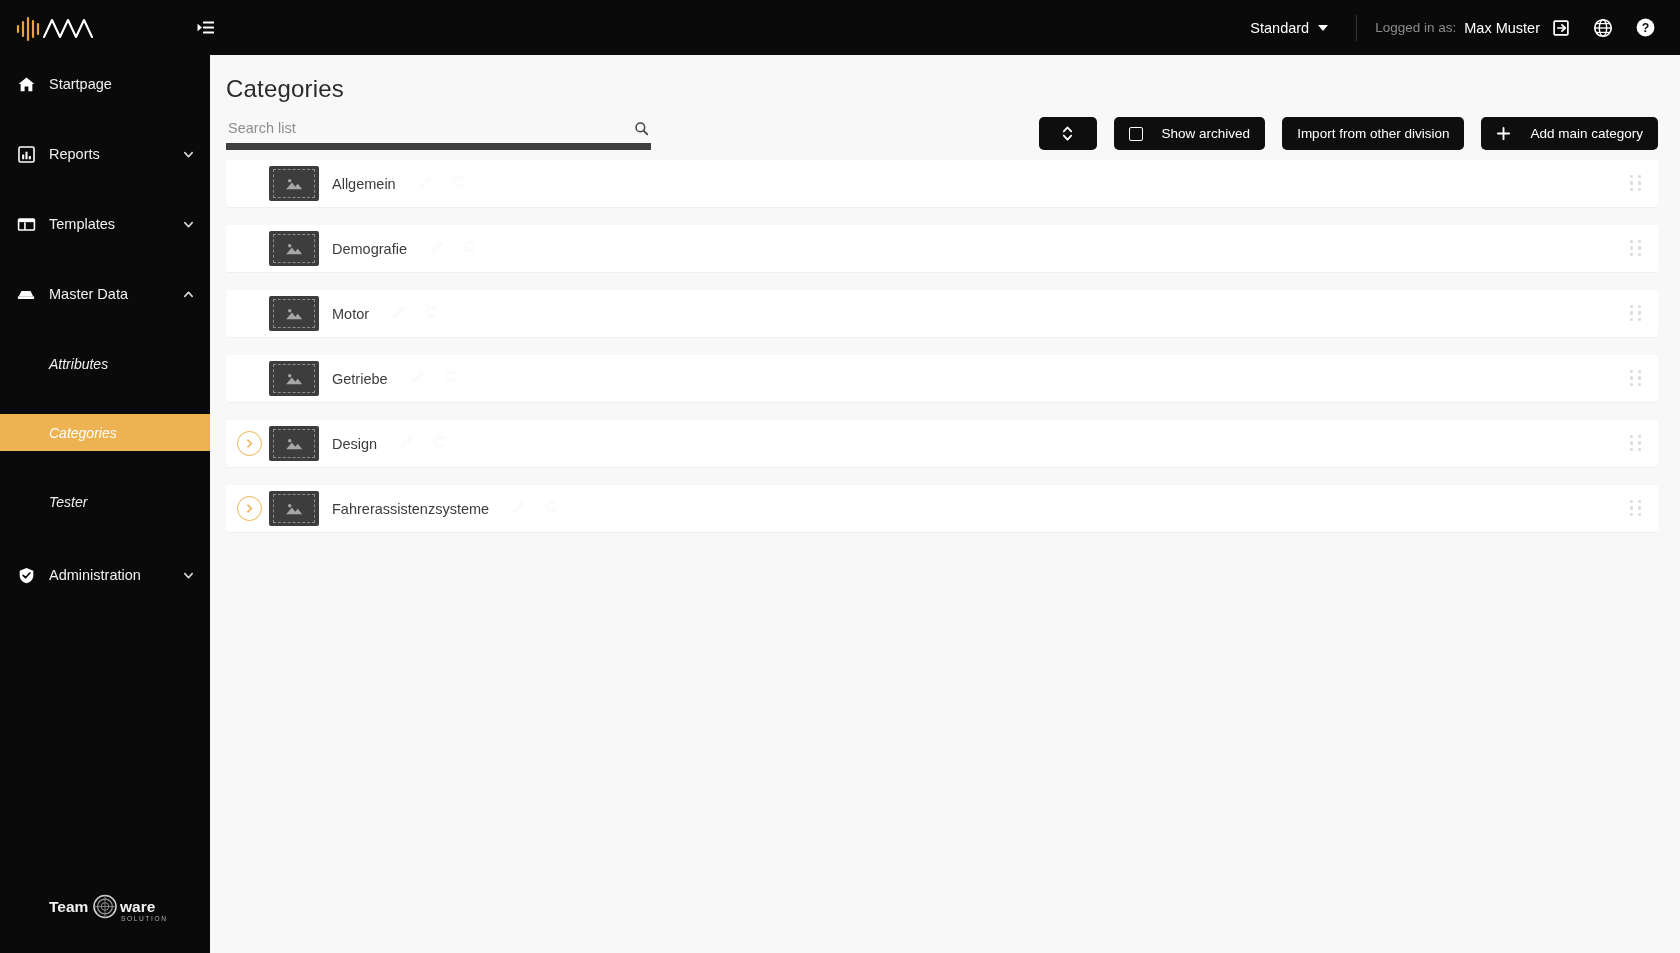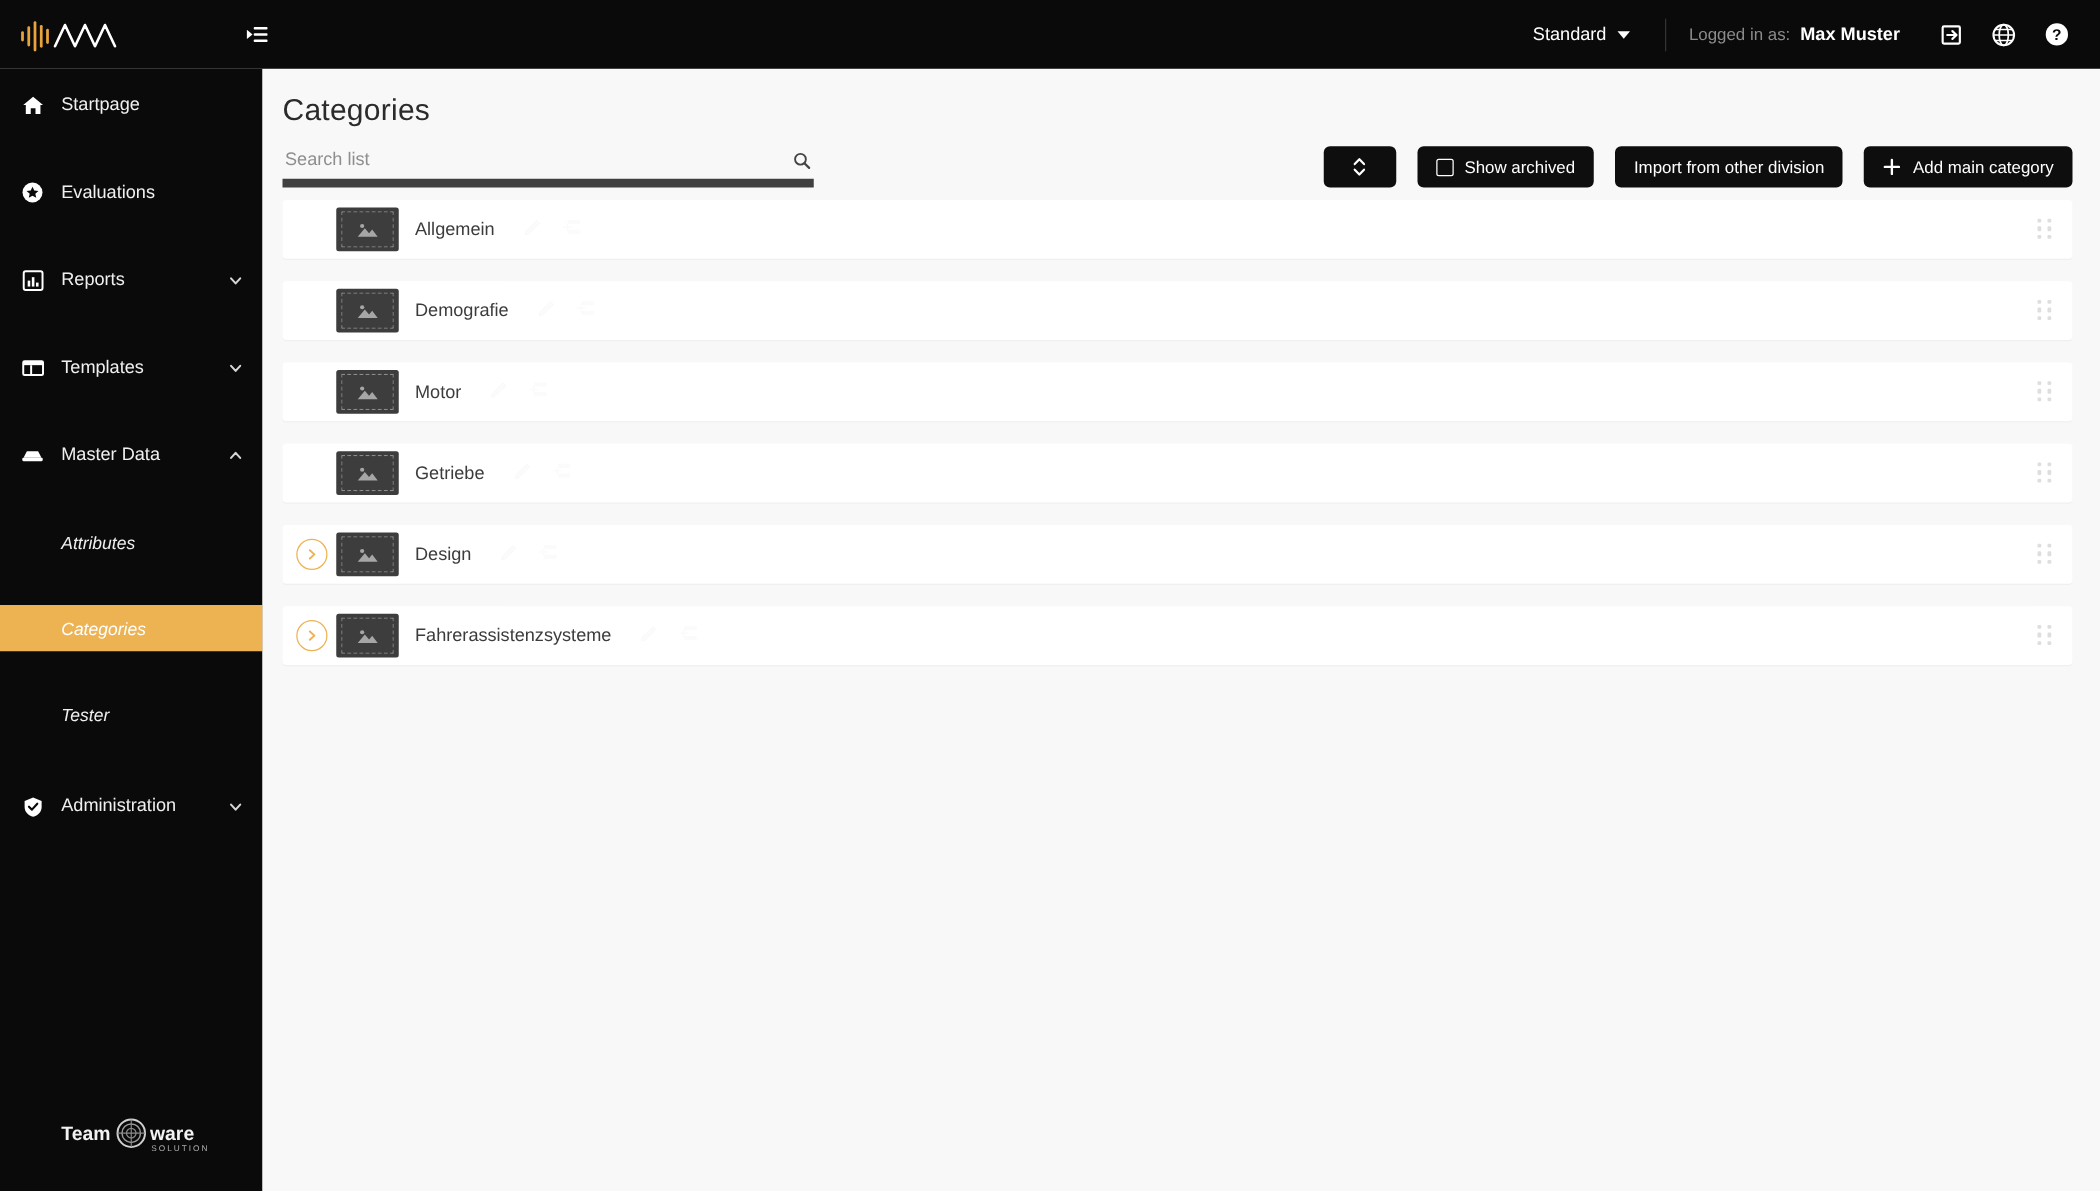--- a/index.html
+++ b/index.html
@@ -92,22 +92,21 @@
   }
 
   .logged-label {
     color: #8b8b8b;
     font-size: 13.5px;
     margin-right: 8px;
   }
   .logged-user {
     color: #ffffff;
     font-size: 14.5px;
-    font-weight: bold;
-    margin-right: 20px;
+    font-weight: normal;
   }
 
   .icon-btn {
     width: 42px;
     height: 42px;
     display: flex;
     align-items: center;
     justify-content: center;
     cursor: pointer;
     border-radius: 3px;
@@ -235,21 +234,21 @@
     height: 33px;
     background: #0e0e0e;
     color: #ffffff;
     border: none;
     border-radius: 5px;
     font-size: 13.5px;
     font-family: "Liberation Sans", sans-serif;
     display: flex;
     align-items: center;
     justify-content: center;
-    gap: 9px;
+    gap: 19px;
     padding: 0 15px;
     cursor: pointer;
     white-space: nowrap;
     margin-left: 17px;
   }
   .btn-sort { width: 58px; padding: 0; }
 
   .checkbox-sq {
     width: 14px;
     height: 14px;
@@ -430,29 +429,20 @@
 
       <div class="nav-item">
         <span class="nav-icon">
           <svg width="19" height="19" viewBox="0 0 24 24" fill="#ffffff">
             <path d="M12 3 L22 11.3 L19.4 11.3 L19.4 20.5 L14.4 20.5 L14.4 14.6 L9.6 14.6 L9.6 20.5 L4.6 20.5 L4.6 11.3 L2 11.3 Z"></path>
           </svg>
         </span>
         <span class="nav-label">Startpage</span>
       </div>
 
-      <div class="nav-item">
-        <span class="nav-icon">
-          <svg width="20" height="20" viewBox="0 0 24 24">
-            <circle cx="12" cy="12" r="9.6" fill="#ffffff"></circle>
-            <polygon points="12,6.4 13.7,10.1 17.7,10.5 14.7,13.2 15.6,17.1 12,15.1 8.4,17.1 9.3,13.2 6.3,10.5 10.3,10.1" fill="#0a0a0a"></polygon>
-          </svg>
-        </span>
-        <span class="nav-label">Evaluations</span>
-      </div>
 
       <div class="nav-item">
         <span class="nav-icon">
           <svg width="19" height="19" viewBox="0 0 24 24">
             <rect x="2.5" y="2.5" width="19" height="19" rx="2" fill="none" stroke="#ffffff" stroke-width="2"></rect>
             <rect x="6.5" y="12" width="2.6" height="6" fill="#ffffff"></rect>
             <rect x="10.7" y="8.5" width="2.6" height="9.5" fill="#ffffff"></rect>
             <rect x="14.9" y="14" width="2.6" height="4" fill="#ffffff"></rect>
           </svg>
         </span>

